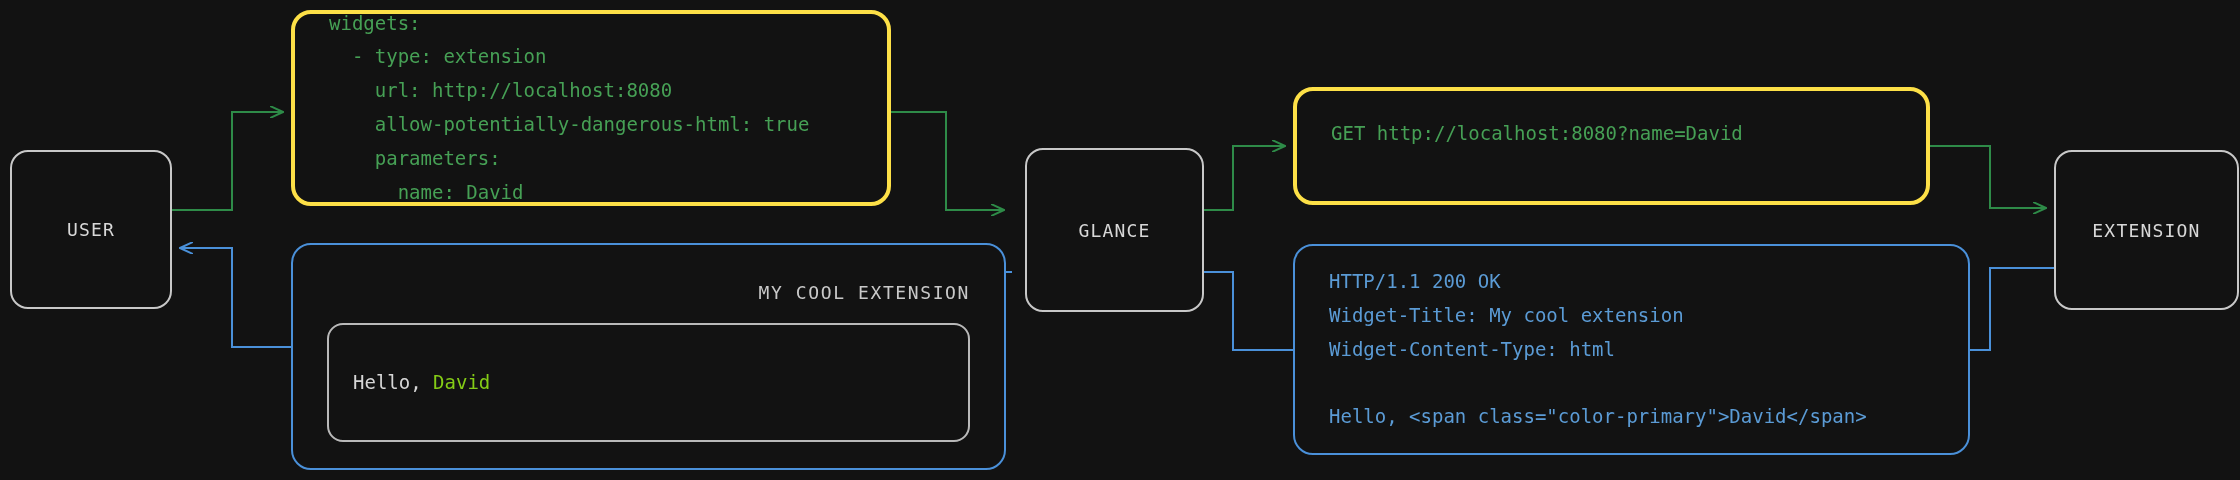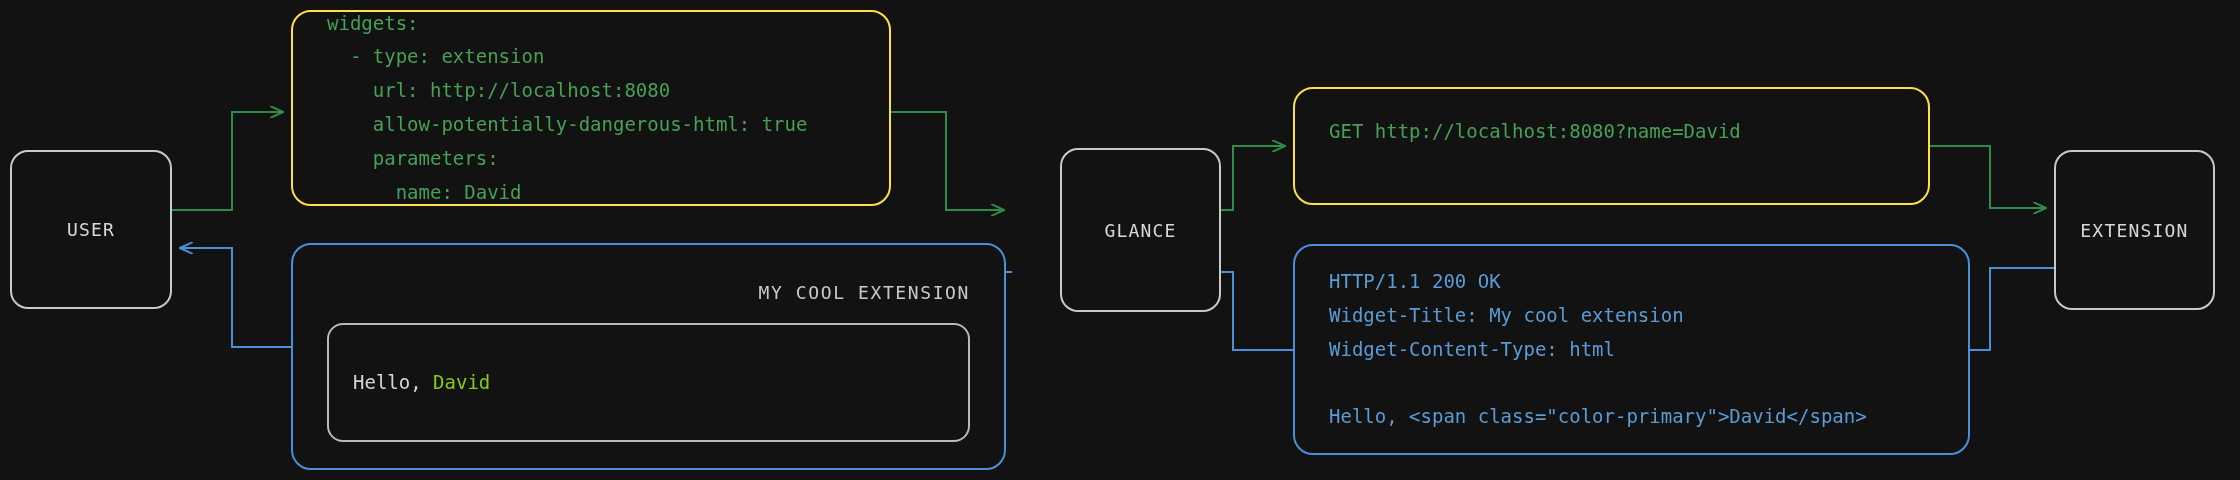--- a/index.html
+++ b/index.html
@@ -33,36 +33,36 @@
     display: flex;
     align-items: center;
     justify-content: center;
     color: #d8d8d8;
     font-family: "DejaVu Sans Mono", "Liberation Mono", monospace;
     font-size: 18px;
     letter-spacing: 1.2px;
     box-sizing: border-box;
   }
   #node-user      { left: 10px;   top: 150px; width: 162px; height: 159px; }
-  #node-glance    { left: 1060px; top: 148px; width: 161px; height: 164px; }
-  #node-extension { left: 2054px; top: 150px; width: 161px; height: 160px; }
+  #node-glance    { left: 1025px; top: 148px; width: 179px; height: 164px; }
+  #node-extension { left: 2054px; top: 150px; width: 185px; height: 160px; }
 
   
   .msgbox {
     position: absolute;
     border-radius: 20px;
     background: #121212;
     box-sizing: border-box;
     padding: 26px 34px;
     font-family: "DejaVu Sans Mono", "Liberation Mono", monospace;
     font-size: 19px;
     line-height: 1.78;
     white-space: pre;
   }
-  .msgbox.green { border: 2px solid #fde047; color: #46a055; }
+  .msgbox.green { border: 4px solid #fde047; color: #46a055; }
   .msgbox.blue  { border: 2px solid #4a90d9; color: #5b9bd5; }
 
   #box-config   { left: 291px;  top: 10px;  width: 600px; height: 196px; display:flex; align-items:center; }
   #box-widget   { left: 291px;  top: 243px; width: 715px; height: 227px; padding: 0; text-align: right; }
   #box-request  { left: 1293px; top: 87px;  width: 637px; height: 118px; display:flex; }
   #box-response { left: 1293px; top: 244px; width: 677px; height: 211px; display:flex; align-items:center; }
 
   .code-block { margin: 0; font: inherit; white-space: pre; }
 
   

